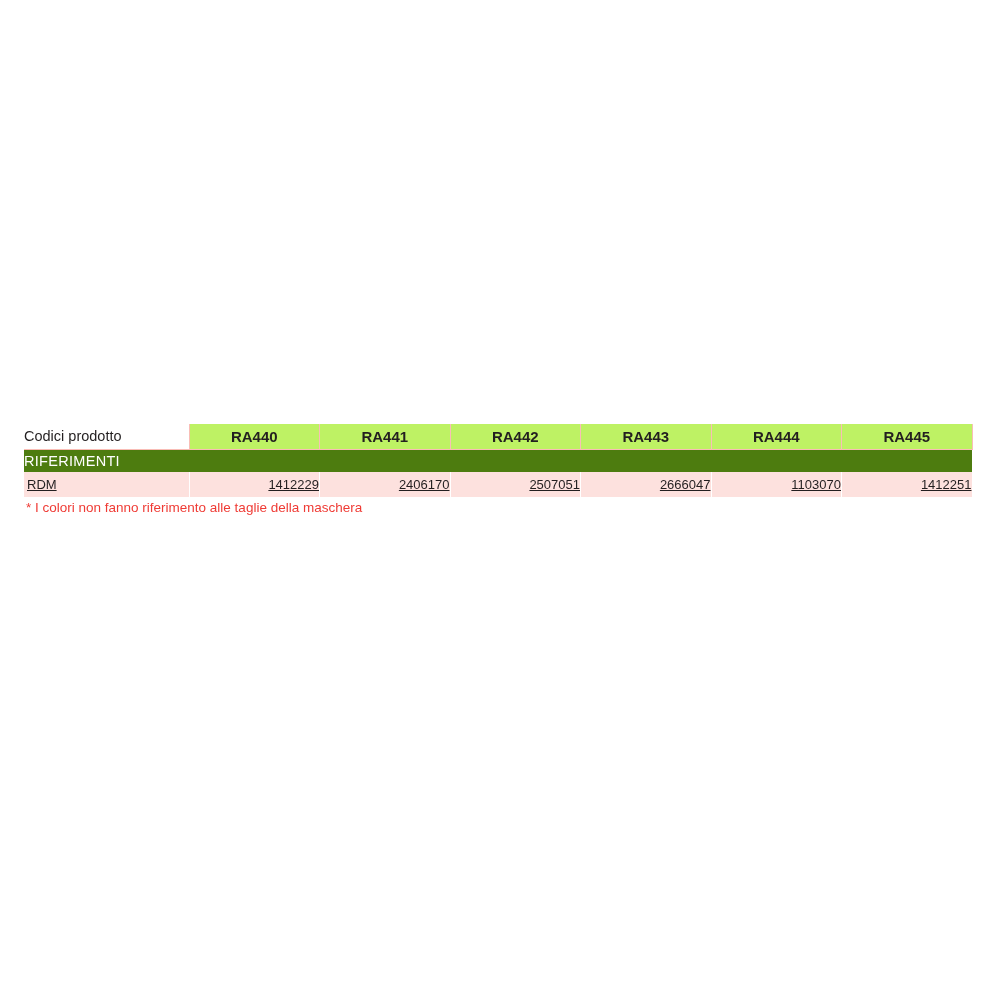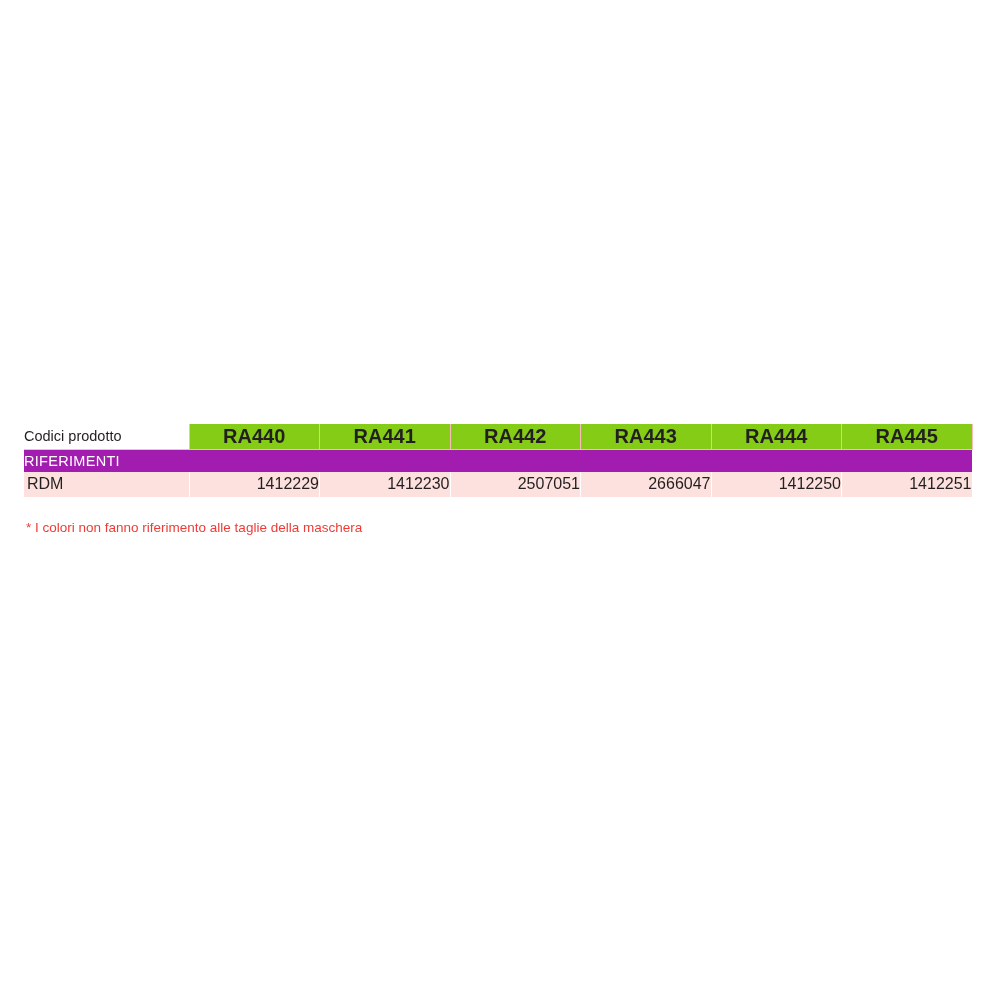--- a/index.html
+++ b/index.html
@@ -37,68 +37,69 @@
     padding-left: 3px;
     font-size: 14.5px;
     color: #231f20;
     background: #ffffff;
     text-align: left;
     white-space: nowrap;
   }
   .code-cell {
     width: 130.5px;
     text-align: center;
-    font-size: 20px;
+    font-size: 15px;
     font-weight: bold;
     color: #231f20;
-    background: #84cc16;
+    background: #bef264;
     border-left: 1px solid #f9bdb6;
     border-right: 1px solid #f9bdb6;
   }
   .codes-row td.code-cell {
     border-bottom: 1px solid #f9bdb6;
   }
   .codes-row td.label-cell {
     border-bottom: 1px solid #f9bdb6;
   }
 
   
   .band {
-    background: #a21caf;
+    background: #4d7c0f;
     color: #ffffff;
     font-size: 14.5px;
     letter-spacing: 0.3px;
     padding-left: 6px;
     height: 22px;
     line-height: 22px;
   }
 
   
   .data-row td {
     background: #fde1de;
-    font-size: 16px;
+    font-size: 13px;
     color: #231f20;
     height: 25px;
+    text-decoration: underline;
   }
   .data-row td.label-cell {
     background: #fde1de;
     padding-left: 3px;
     text-align: left;
   }
   .data-row td.val-cell {
     text-align: right;
     border-left: 1px solid #ffffff;
     border-right: 1px solid #ffffff;
     font-weight: normal;
   }
   .ast {
     color: #ef3b35;
   }
   .footnote {
-    margin-top: 23px;
+    margin-top: 3px;
     font-size: 13.5px;
     color: #ef3b35;
     padding-left: 2px;
   }
 </style>
 </head>
 <body>
 
 <div class="sheet">
   <table class="spec">
@@ -120,23 +121,23 @@
         <td class="code-cell">RA443</td>
         <td class="code-cell">RA444</td>
         <td class="code-cell">RA445</td>
       </tr>
       <tr>
         <td class="band" colspan="7">RIFERIMENTI</td>
       </tr>
       <tr class="data-row">
         <td class="label-cell">RDM</td>
         <td class="val-cell">1412229</td>
-        <td class="val-cell">1412230</td>
+        <td class="val-cell">2406170</td>
         <td class="val-cell">2507051</td>
         <td class="val-cell">2666047</td>
-        <td class="val-cell">1412250</td>
+        <td class="val-cell">1103070</td>
         <td class="val-cell">1412251</td>
       </tr>
     </tbody>
   </table>
 
   <div class="footnote"><span>*</span><span> I colori non fanno riferimento alle taglie della maschera</span></div>
 </div>
 
 </body></html>

